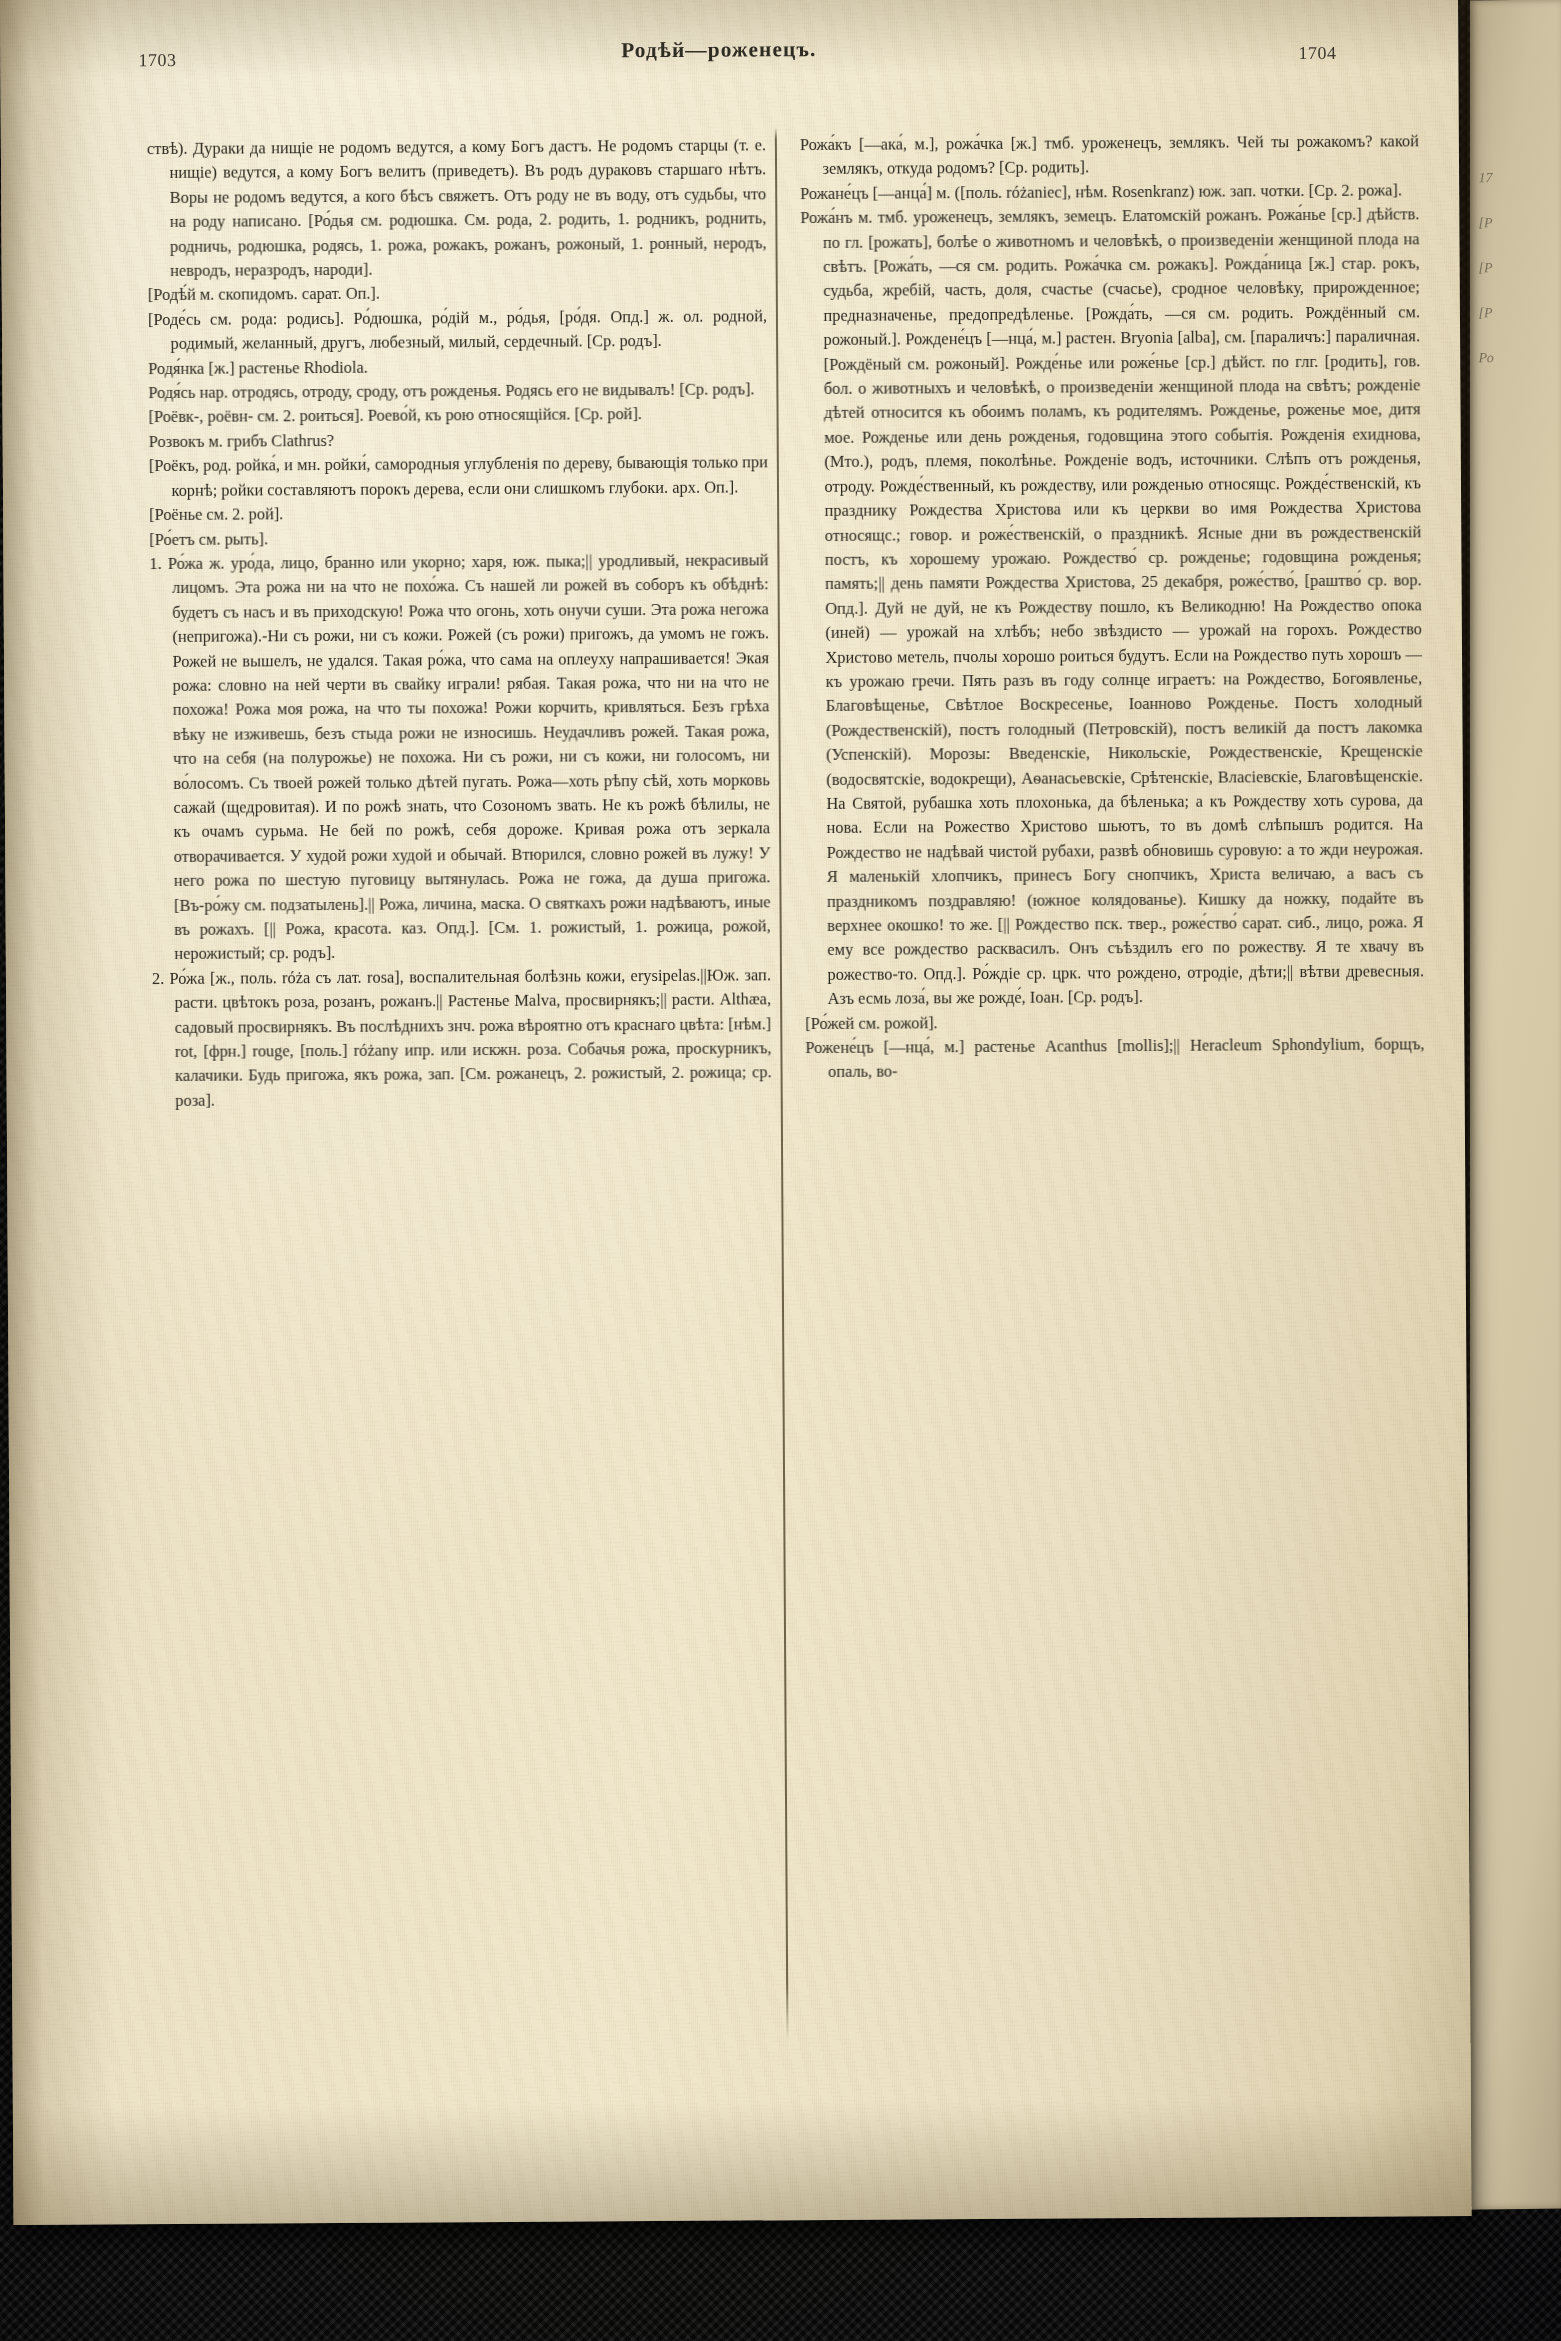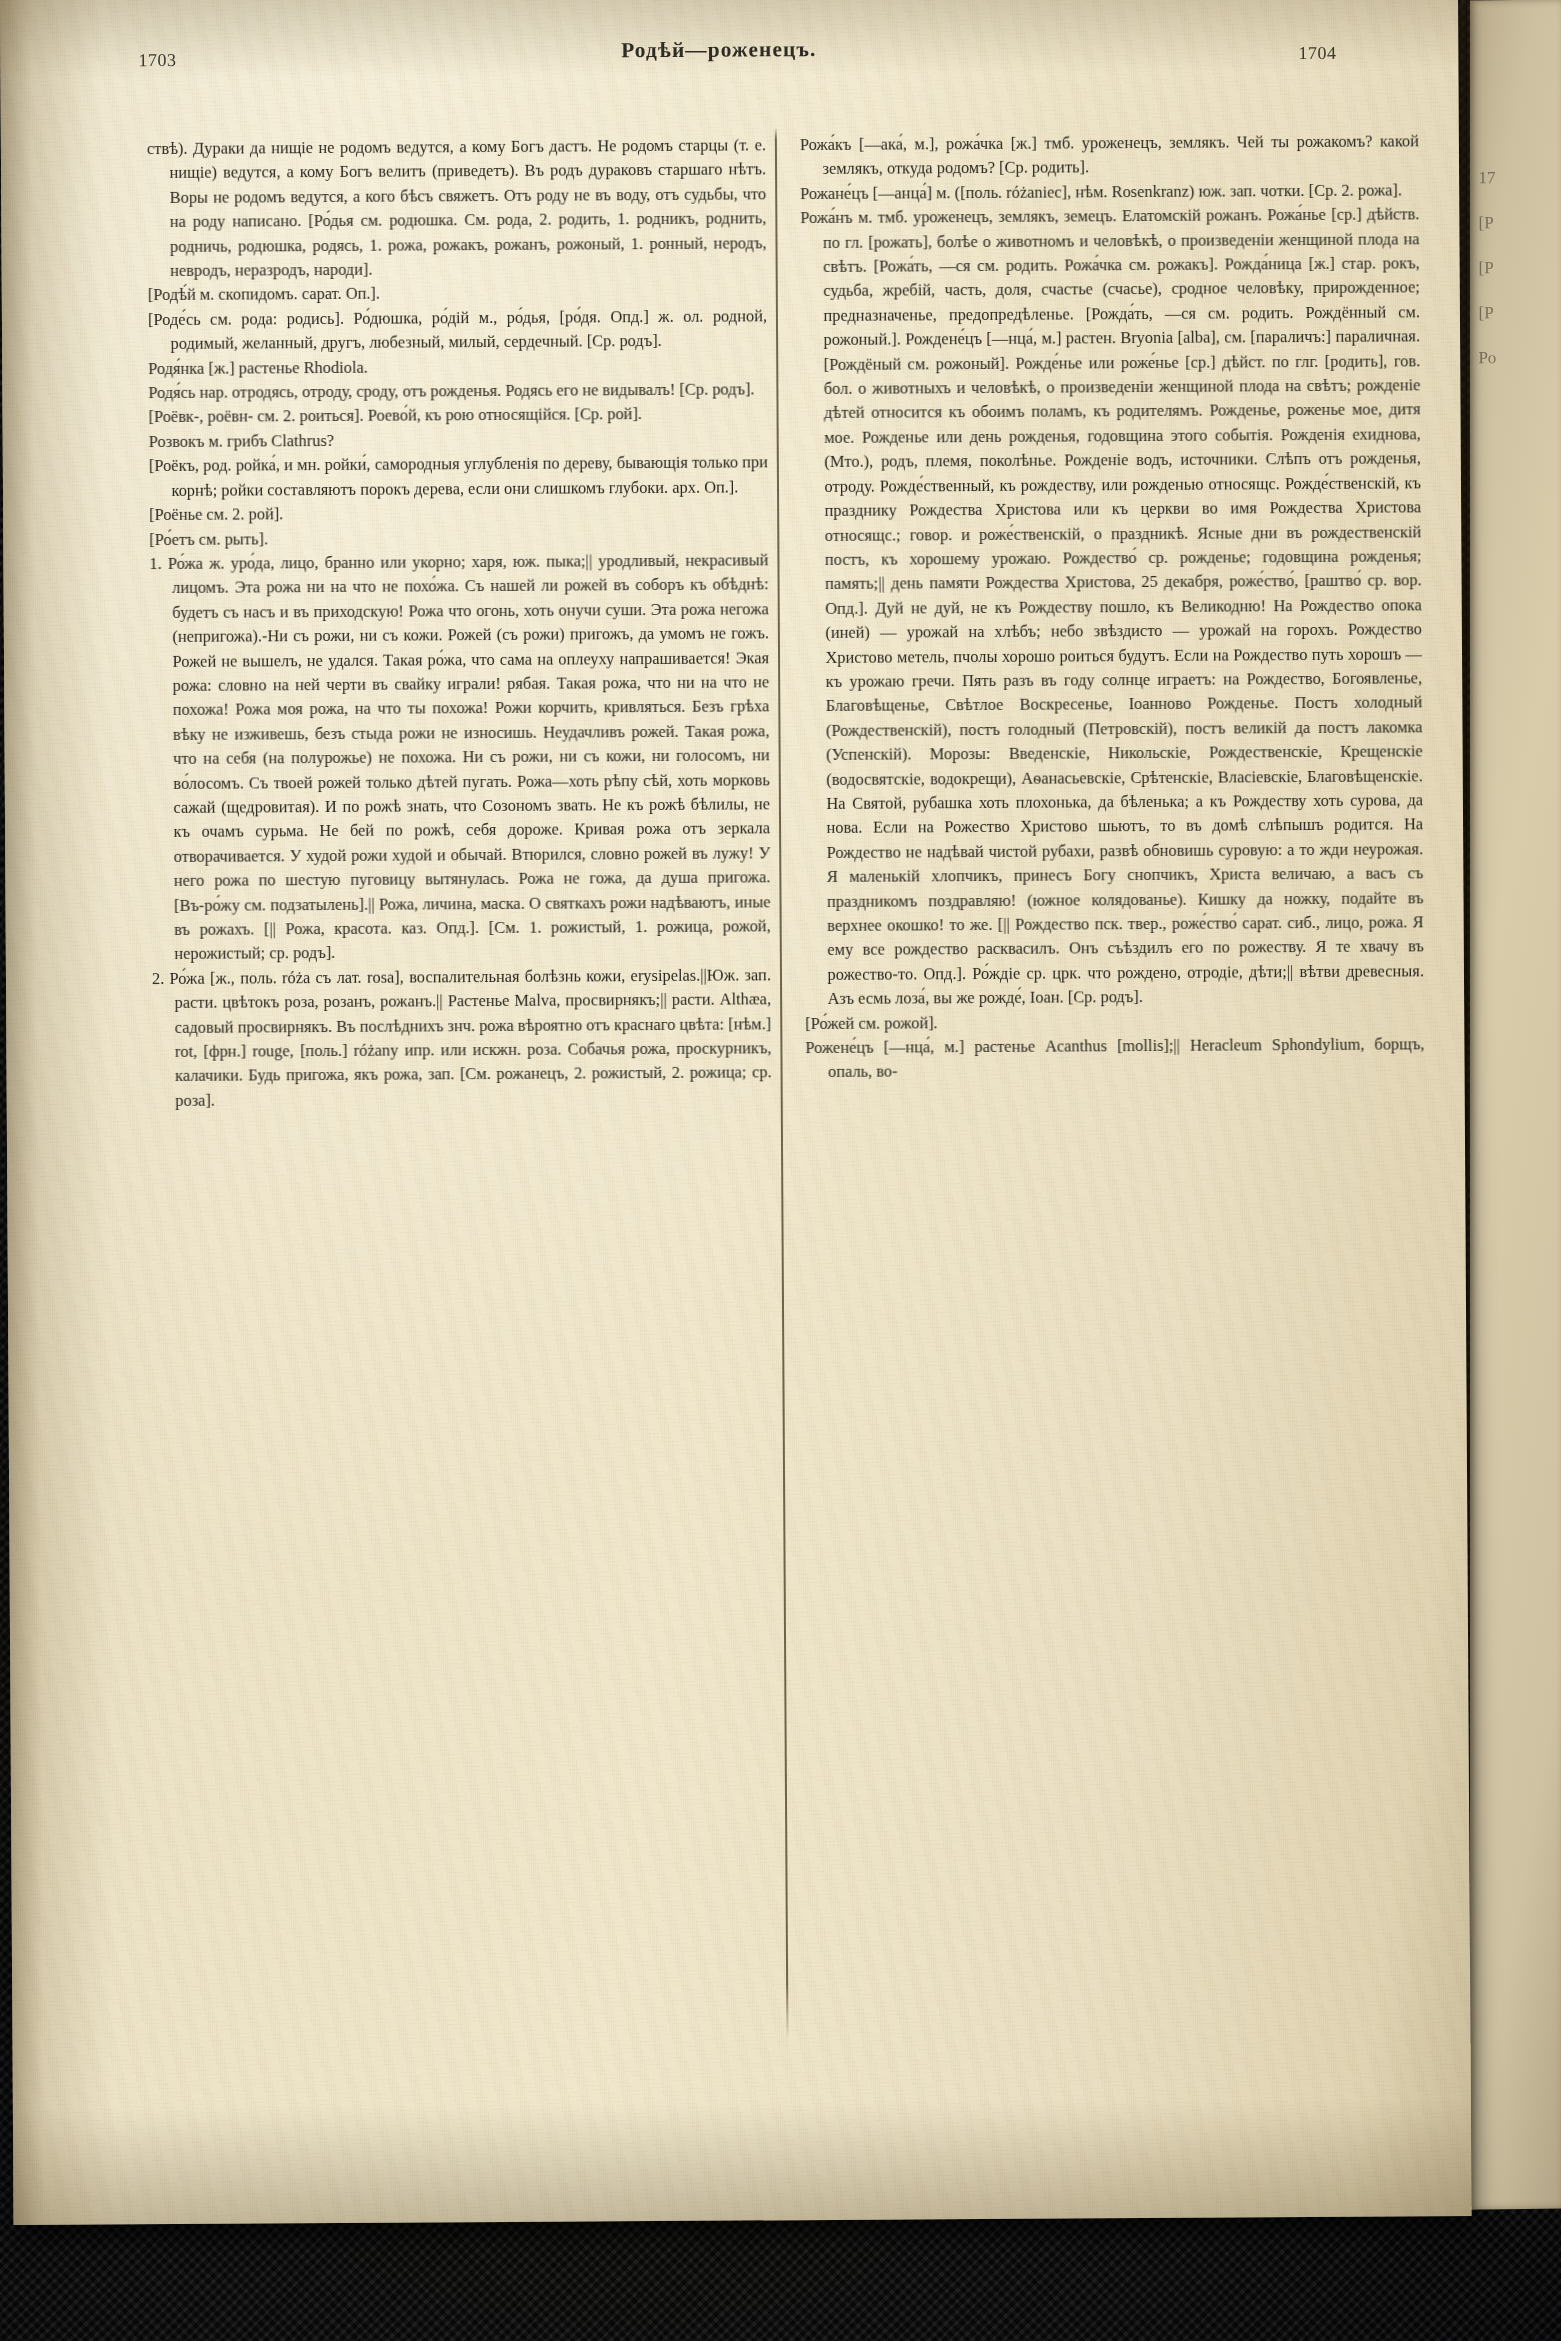--- a/index.html
+++ b/index.html
@@ -28,23 +28,24 @@
     height: 2209px;
     background: linear-gradient(100deg, #b9ab8b 0%, #cdc0a1 14%, #d9ccab 40%, #cfc2a2 80%, #b2a486 100%);
     transform: skewY(-0.5deg);
     box-shadow: inset 3.2px 0 7.5px rgba(70,55,30,0.45);
   }
   #right-sliver .sliver-fragments {
     position: absolute;
     left: 8.6px;
     top: 155px;
     color: #5d5745;
-    font-size: 17px;
+    font-size: 14px;
     line-height: 45px;
     opacity: .75;
+    font-style: italic;
   }
 
   
   #gutter {
     position: absolute;
     left: 1451px;
     top: 0;
     width: 25px;
     height: 2209px;
     background: linear-gradient(90deg, rgba(60,46,22,0.0) 0%, rgba(56,43,20,0.55) 45%, rgba(30,22,10,0.85) 62%, rgba(120,105,74,0.25) 80%, rgba(90,76,48,0.0) 100%);

